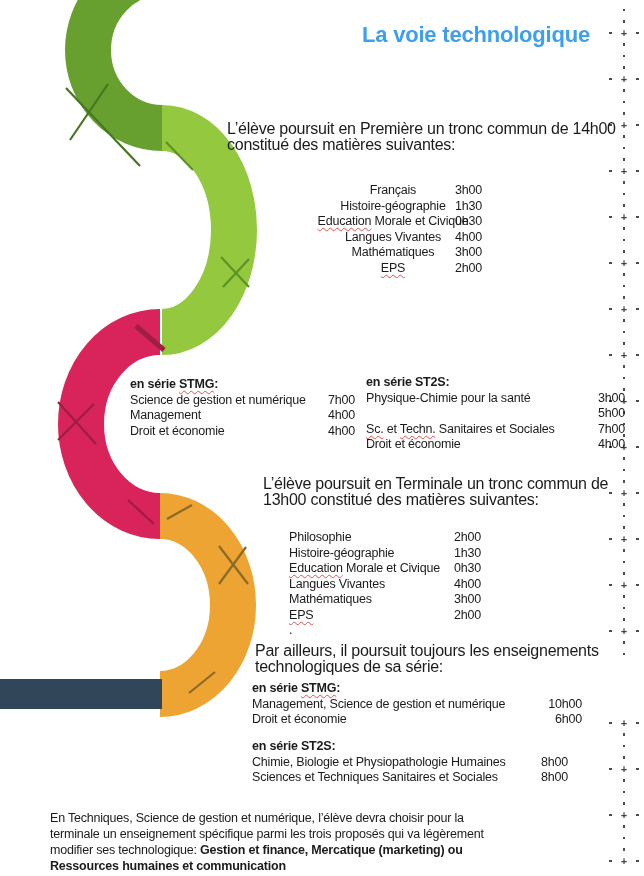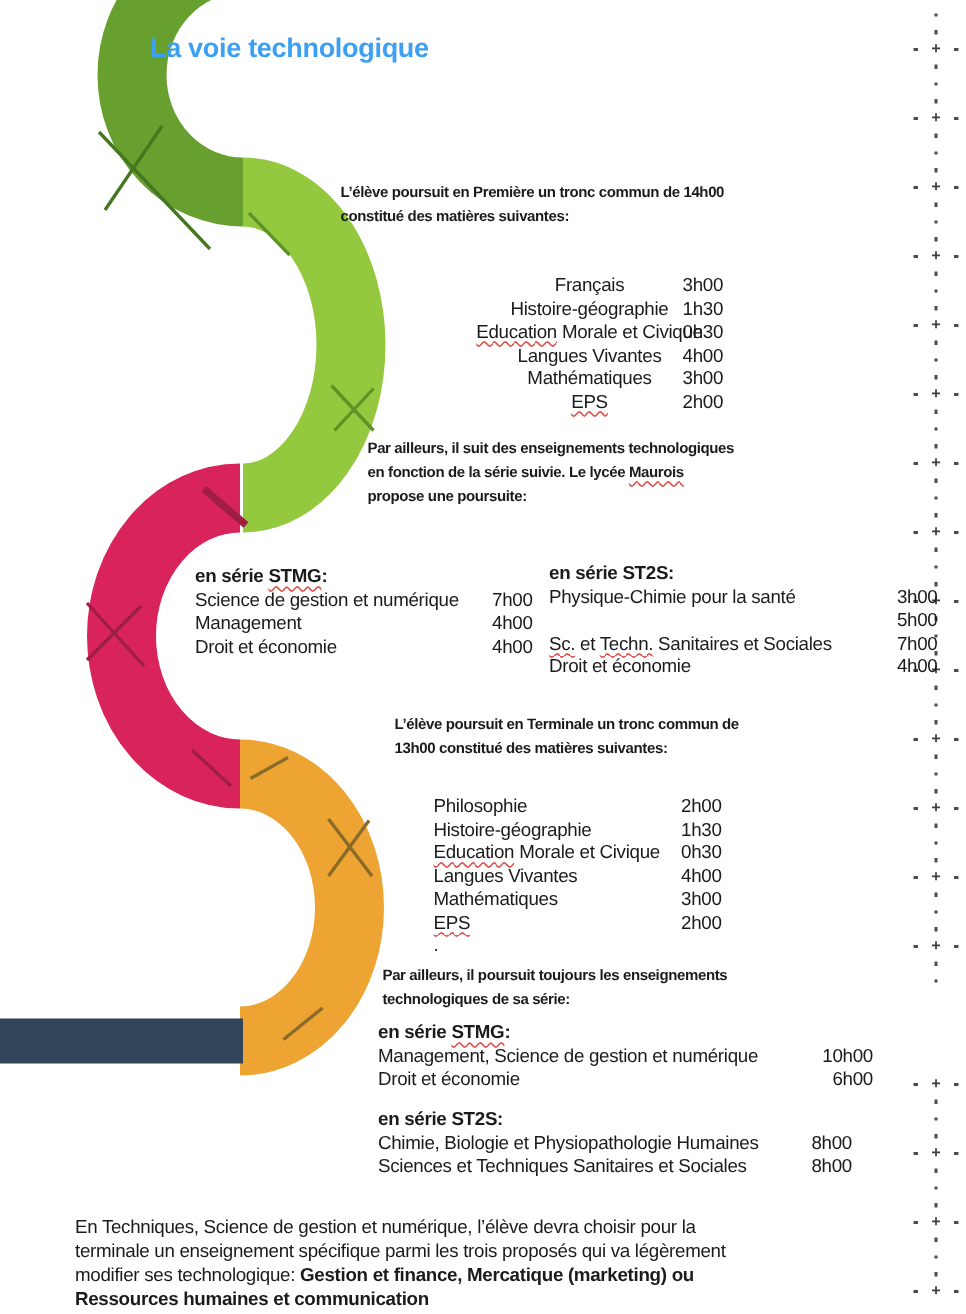--- a/index.html
+++ b/index.html
@@ -1,23 +1,23 @@
 <!DOCTYPE html>
 <html><head>
 <meta charset="utf-8">
 <style>
   html,body{margin:0;padding:0;background:#ffffff;}
   .page{position:relative;width:644px;height:876px;background:#ffffff;overflow:hidden;
         font-family:"Liberation Sans",sans-serif;color:#1b1b1b;}
   .abs{position:absolute;}
   svg.ribbon{position:absolute;left:0;top:0;pointer-events:none;}
   
-  .title{position:absolute;left:100px;top:22px;width:490px;text-align:left;
-         font-size:18px;font-weight:700;letter-spacing:-0.2px;}
-  .bpara{position:absolute;font-weight:700;font-size:10px;line-height:16px;letter-spacing:-0.25px;}
+  .title{position:absolute;left:100px;top:22px;width:490px;text-align:right;
+         font-size:22px;font-weight:700;letter-spacing:-0.2px;}
+  .bpara{position:absolute;font-weight:400;font-size:16px;line-height:16px;letter-spacing:-0.25px;}
   .course{position:absolute;font-size:12.5px;line-height:15.5px;letter-spacing:-0.2px;}
   .thead{font-weight:700;margin-bottom:0px;}
   .trow{position:relative;height:15.5px;white-space:nowrap;}
   .hrs{position:absolute;top:0;}
   #tronc1{left:263px;top:183px;width:260px;text-align:center;}   #tronc1 .hrs{left:192px;}
   #para1{left:227px;top:121px;}
   #para2{left:245px;top:292px;}
   #stmg1{left:130px;top:377px;width:240px;}    #stmg1 .hrs{left:198px;}
   #st2s1{left:366px;top:375px;width:259px;}    #st2s1 .hrs{right:0;}
   #para3{left:263px;top:476px;}
@@ -320,25 +320,20 @@
 
   <div class="course" id="tronc1">
     <div class="trow"><span class="lbl"><span>Français</span><span class="sq"></span><span></span></span><span class="hrs">3h00</span></div>
     <div class="trow"><span class="lbl"><span>Histoire-géographie</span><span class="sq"></span><span></span></span><span class="hrs">1h30</span></div>
     <div class="trow"><span class="lbl"><span></span><span class="sq">Education</span><span> Morale et Civique</span></span><span class="hrs">0h30</span></div>
     <div class="trow"><span class="lbl"><span>Langues Vivantes</span><span class="sq"></span><span></span></span><span class="hrs">4h00</span></div>
     <div class="trow"><span class="lbl"><span>Mathématiques</span><span class="sq"></span><span></span></span><span class="hrs">3h00</span></div>
     <div class="trow"><span class="lbl"><span></span><span class="sq">EPS</span><span></span></span><span class="hrs">2h00</span></div>
   </div>
 
-  <div class="bpara" id="para2">
-    <div><span>Par ailleurs, il suit des enseignements technologiques</span><span class="sq"></span></div>
-    <div><span>en fonction de la série suivie. Le lycée </span><span class="sq">Maurois</span></div>
-    <div><span>propose une poursuite:</span><span class="sq"></span></div>
-  </div>
 
   <div class="course" id="stmg1">
     <div class="thead"><span>en série </span><span class="sq">STMG</span><span>:</span></div>
     <div class="trow"><span class="lbl"><span>Science de gestion et numérique</span></span><span class="hrs">7h00</span></div>
     <div class="trow"><span class="lbl"><span>Management</span></span><span class="hrs">4h00</span></div>
     <div class="trow"><span class="lbl"><span>Droit et économie</span></span><span class="hrs">4h00</span></div>
   </div>
 
   <div class="course" id="st2s1">
     <div class="thead"><span>en série ST2S:</span></div>

